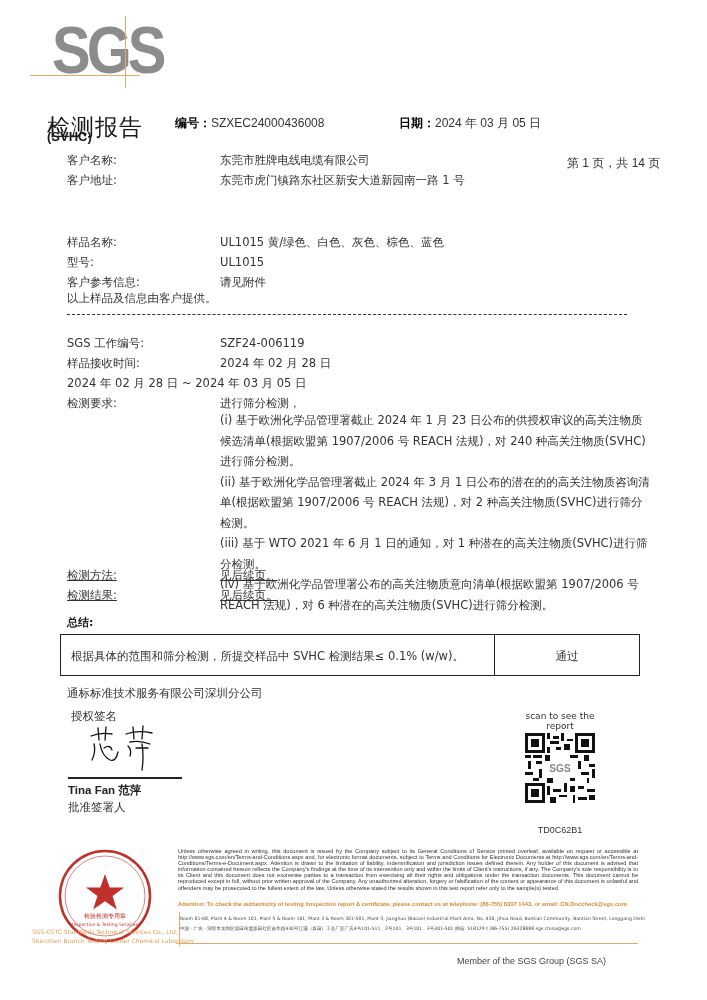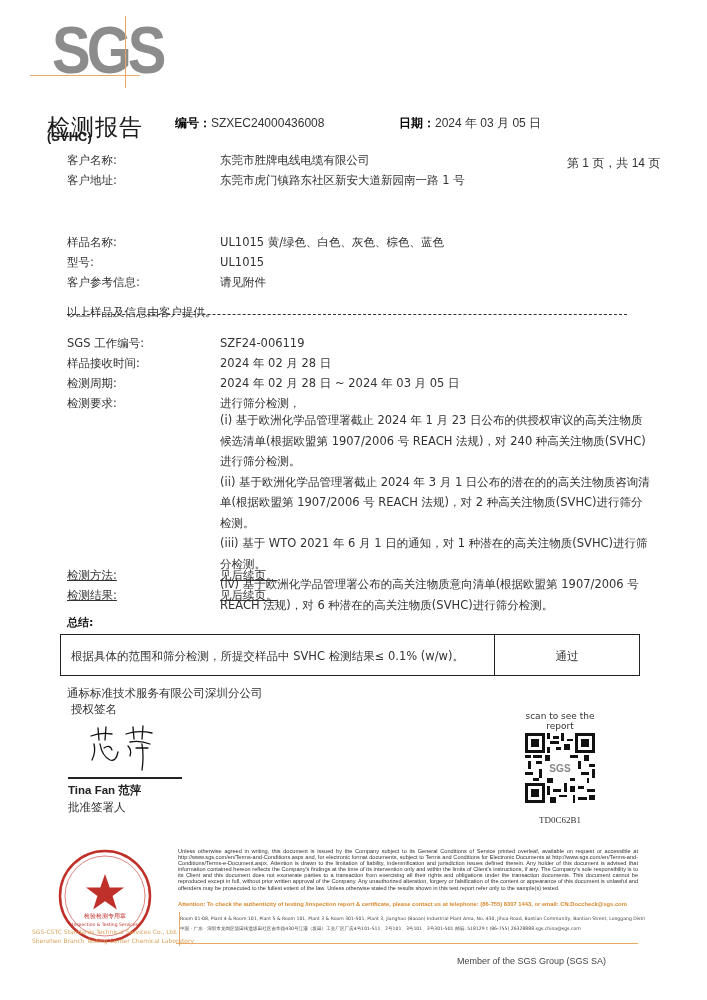--- a/index.html
+++ b/index.html
@@ -19,46 +19,46 @@
   .hdr-no { left: 128px; }
   .hdr-date { left: 340px; margin-left: 12px; }
   .hdr-page { left: 520px; margin-top: 40px; }
 
   .rows { position: absolute; left: 67px; font-size: 11.5px; color: #333; }
   .row { display: flex; height: 20px; line-height: 20px; }
   .row .lbl { width: 153px; flex: none; }
   .row .val { flex: 1; }
   .client { top: 150px; }
   .sample { top: 232px; }
-  .note { position: absolute; left: 67px; top: 305px; font-size: 11.5px; color: #333; }
+  .note { position: absolute; left: 67px; top: 291px; font-size: 11.5px; color: #333; }
   .dashes { position: absolute; left: 67px; top: 314px; width: 560px; height: 0; border-top: 1px dashed #333; }
   .job { top: 333px; }
 
   .reqs { position: absolute; left: 220px; top: 410px; width: 430px; font-size: 11.5px; line-height: 20.5px; color: #333; }
   .reqs p { text-indent: 0; }
 
   .after { position: absolute; left: 67px; top: 565px; text-decoration: underline; }
 
   .summary-label { position: absolute; left: 67px; top: 615px; font-size: 11px; font-weight: bold; }
   .summary-table { position: absolute; left: 60px; top: 634px; width: 580px; height: 42px; border: 1px solid #222; display: flex; }
   .summary-text { flex: 1; border-right: 1px solid #222; font-size: 11.5px; line-height: 42px; padding-left: 10px; color: #333; }
   .summary-result { width: 144px; text-align: center; font-size: 11.5px; line-height: 42px; color: #333; }
 
   .auth { position: absolute; left: 67px; top: 686px; font-size: 11.5px; color: #333; }
-  .auth .line2 { padding-left: 4px; margin-top: 1px; }
+  .auth .line2 { padding-left: 4px; margin-top: 8px; }
   .signature { position: absolute; left: 86px; top: 722px; width: 80px; height: 50px; }
   .sig-line { position: absolute; left: 68px; top: 777px; width: 114px; height: 2px; background: #222; }
   .signer { position: absolute; left: 68px; top: 783px; font-size: 11.5px; color: #222; }
   .signer .name { font-family: "Liberation Sans", sans-serif; font-weight: bold; }
   .signer .role { margin-top: 2px; color: #333; }
 
   .qr-wrap { position: absolute; left: 512px; top: 711px; width: 96px; text-align: center; }
   .qr-caption { font-size: 9px; color: #333; line-height: 10px; }
   .qr { position: relative; width: 70px; height: 70px; margin: 2px auto 0; }
-  .qr-code { font-family: Liberation Serif, serif; font-size: 9px; color: #333; margin-top: 8px; }
+  .qr-code { font-family: Liberation Sans, sans-serif; font-size: 9px; color: #333; margin-top: 18px; }
 
   .stamp { position: absolute; left: 55px; top: 846px; width: 100px; height: 100px; }
   .stamp-text1 { position: absolute; left: 32px; top: 928px; font-size: 6px; color: #d9a25a; white-space: nowrap; }
   .stamp-text2 { position: absolute; left: 32px; top: 937px; font-size: 6px; color: #d9a25a; white-space: nowrap; }
 
   .disclaimer { position: absolute; left: 178px; top: 848px; width: 460px; font-family: "Liberation Sans", sans-serif; font-size: 5.6px; line-height: 6.1px; color: #333; text-align: justify; }
   .attention { position: absolute; left: 178px; top: 901px; width: 460px; font-family: "Liberation Sans", sans-serif; font-size: 5.8px; line-height: 6.5px; color: #d9892e; font-weight: bold; }
   .addr-en { position: absolute; left: 180px; top: 916px; width: 465px; font-size: 4.6px; color: #444; white-space: nowrap; overflow: hidden; }
   .addr-cn { position: absolute; left: 180px; top: 926px; width: 465px; font-size: 4.6px; color: #444; white-space: nowrap; overflow: hidden; }
   .footer-vline { position: absolute; left: 179px; top: 912px; width: 1px; height: 34px; background: #e8a868; }
@@ -117,21 +117,20 @@
 <div class="rows job">
   <div class="row">
     <span class="lbl">SGS 工作编号:</span>
     <span class="val">SZF24-006119</span>
   </div>
   <div class="row">
     <span class="lbl">样品接收时间:</span>
     <span class="val">2024 年 02 月 28 日</span>
   </div>
   <div class="row">
-    <span class="lbl">检测周期:</span>
     <span class="val">2024 年 02 月 28 日 ~ 2024 年 03 月 05 日</span>
   </div>
   <div class="row">
     <span class="lbl">检测要求:</span>
     <span class="val">进行筛分检测，</span>
   </div>
 </div>
 
 <div class="reqs">
   <p>(i) 基于欧洲化学品管理署截止 2024 年 1 月 23 日公布的供授权审议的高关注物质候选清单(根据欧盟第 1907/2006 号 REACH 法规)，对 240 种高关注物质(SVHC)进行筛分检测。</p>

